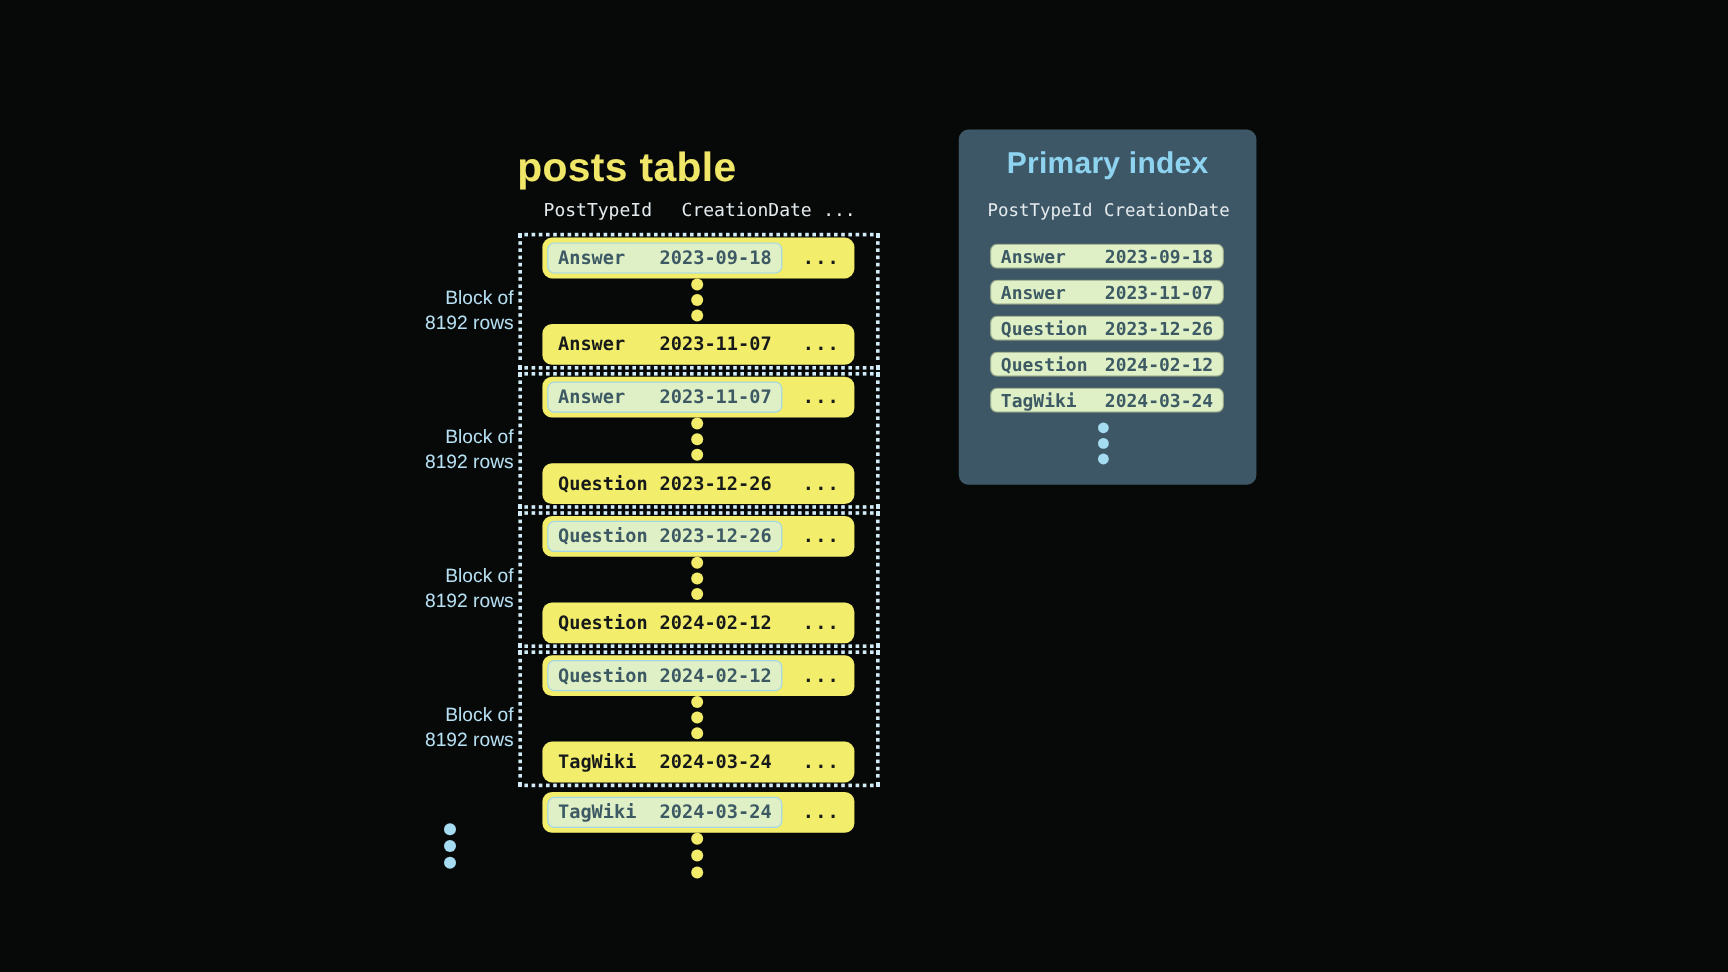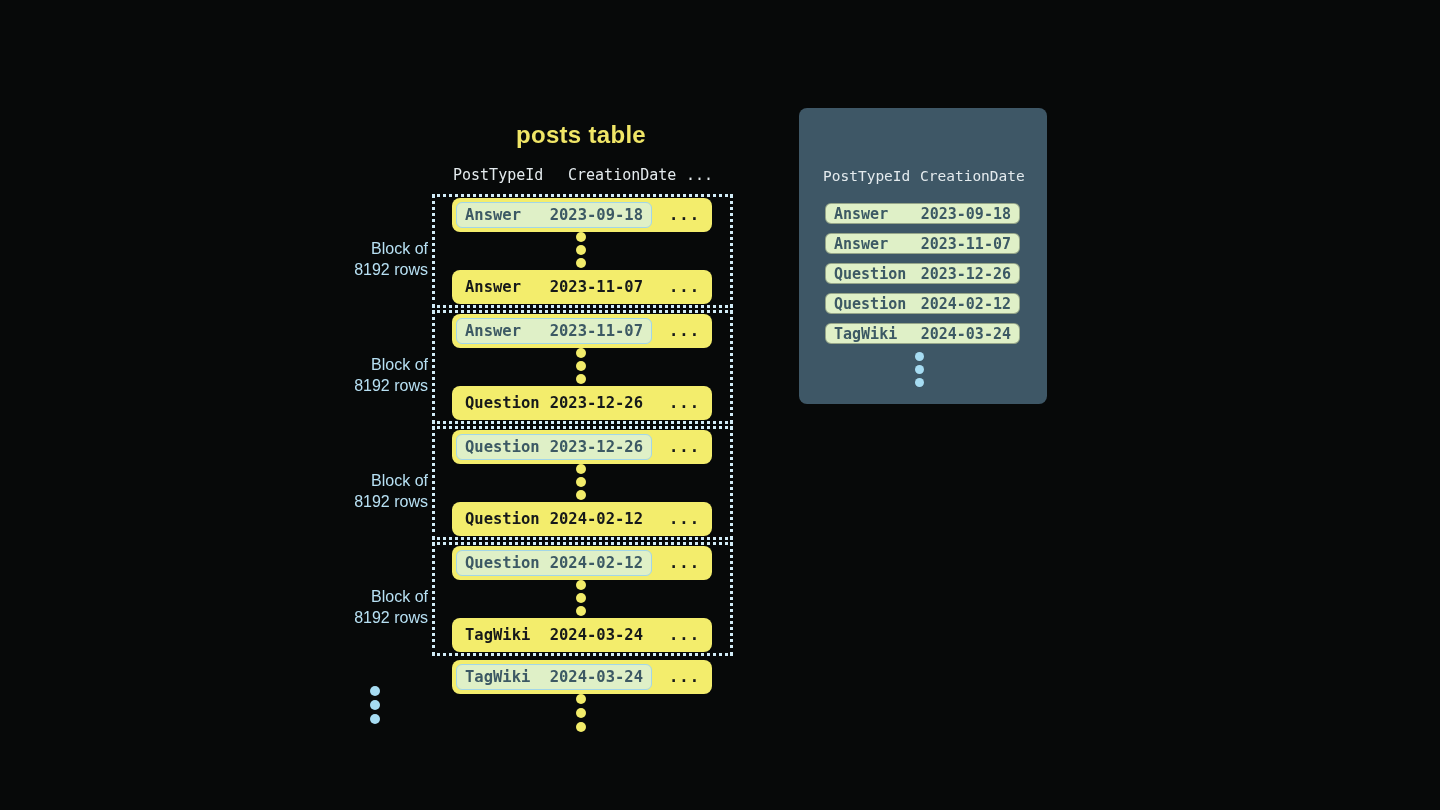--- a/index.html
+++ b/index.html
@@ -8,22 +8,22 @@
     --panel-bg:#3e5766; --panel-title-blue:#8ed3ef; --header-text:#e4ebee;
     --dotted-border-blue:#d2ecf7; --label-blue:#b7e0f3; --dot-blue:#a6dcf2;
     --title-yellow:#f0e667; --dot-yellow:#f2ec6a;
   }
   *{margin:0;padding:0;box-sizing:border-box;}
   html,body{width:1440px;height:810px;}
   body{background:var(--background);font-family:"Liberation Sans",sans-serif;position:relative;overflow:hidden;}
   .stage{position:absolute;inset:0;}
 
   
-  .pt-title{position:absolute;left:431px;top:121px;width:300px;text-align:center;
-    color:var(--title-yellow);font-size:24px;font-weight:700;letter-spacing:.3px;}
+  .pt-title{position:absolute;left:431px;top:121px;width:300px;
+    color:var(--title-yellow);font-size:34px;font-weight:700;letter-spacing:.3px;}
   .pt-headers{position:absolute;left:432px;top:166px;width:301px;height:20px;
     font-family:"DejaVu Sans Mono",monospace;font-size:15px;color:var(--header-text);}
   .pt-headers span{position:absolute;top:0;white-space:pre;}
   .pt-h1{left:21px;} .pt-h2{left:136px;} .pt-h3{left:254px;}
 
   .block{position:absolute;left:432px;width:301px;height:114px;
     border:3px dotted var(--dotted-border-blue);}
   .b0{top:194px;} .b1{top:310px;} .b2{top:426px;} .b3{top:542px;}
 
   .block-label{position:absolute;left:258px;width:170px;text-align:right;
@@ -200,20 +200,21 @@
       <i></i>
       <i></i>
     </div>
   <div class="vdots bdots-left">
       <i></i>
       <i></i>
       <i></i>
     </div>
 
   <div class="panel">
+    <div class="panel-title">Primary index</div>
     <div class="panel-headers">
       <span class="pi-h1">PostTypeId</span>
       <span class="pi-h2">CreationDate</span>
     </div>
     <div class="prow pr0">
       <span>Answer</span>
       <span>2023-09-18</span>
     </div>
     <div class="prow pr1">
       <span>Answer</span>

